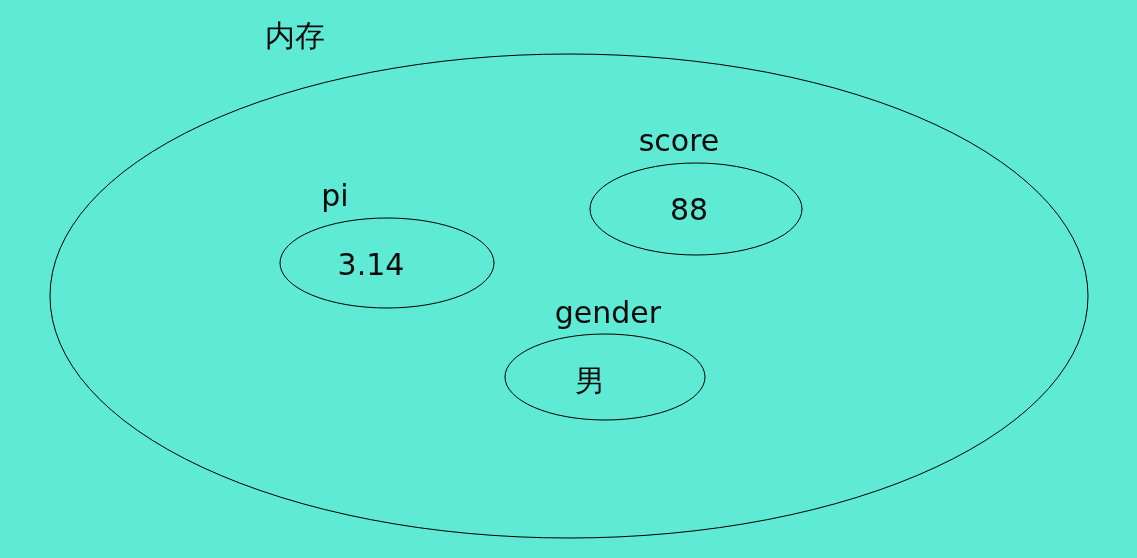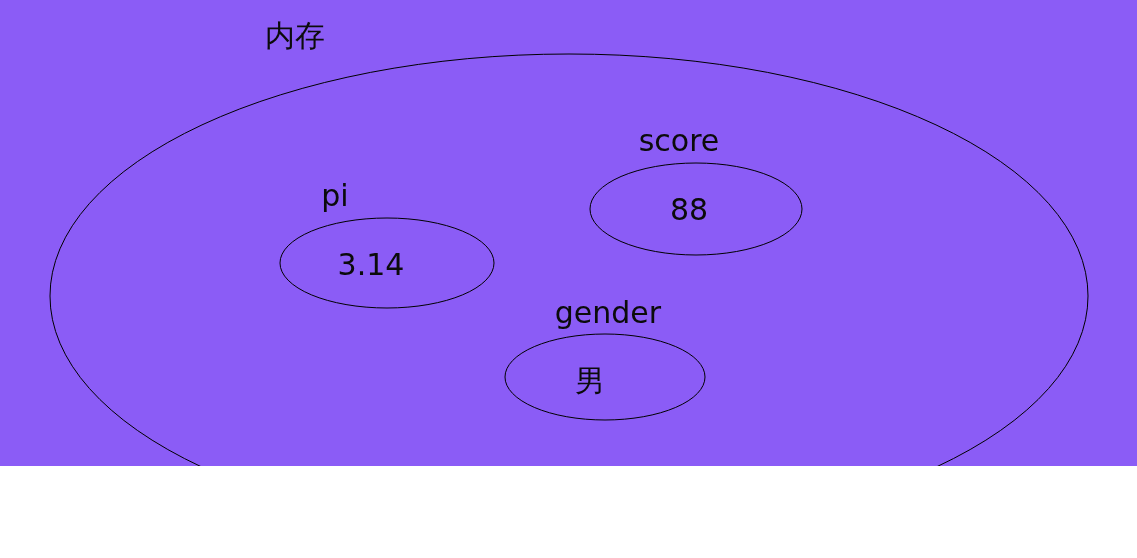--- a/index.html
+++ b/index.html
@@ -6,22 +6,22 @@
     margin: 0;
     padding: 0;
     background: #ffffff;
   }
   body {
     font-family: "DejaVu Sans", "Liberation Sans", sans-serif;
   }
   #canvas {
     position: relative;
     width: 1137px;
-    height: 466px;
-    background: #8b5cf6;
+    height: 558px;
+    background: #5eead4;
     overflow: hidden;
   }
   #diagram-svg {
     position: absolute;
     left: 0;
     top: 0;
     width: 1137px;
     height: 558px;
     display: block;
   }

